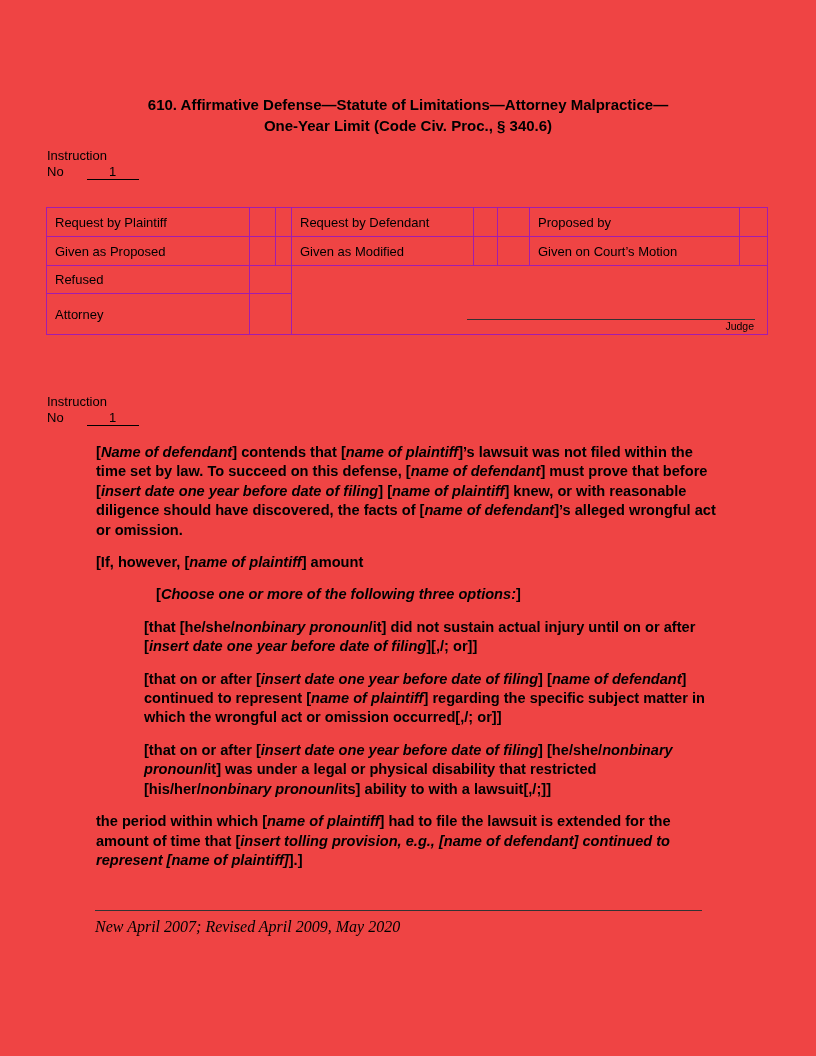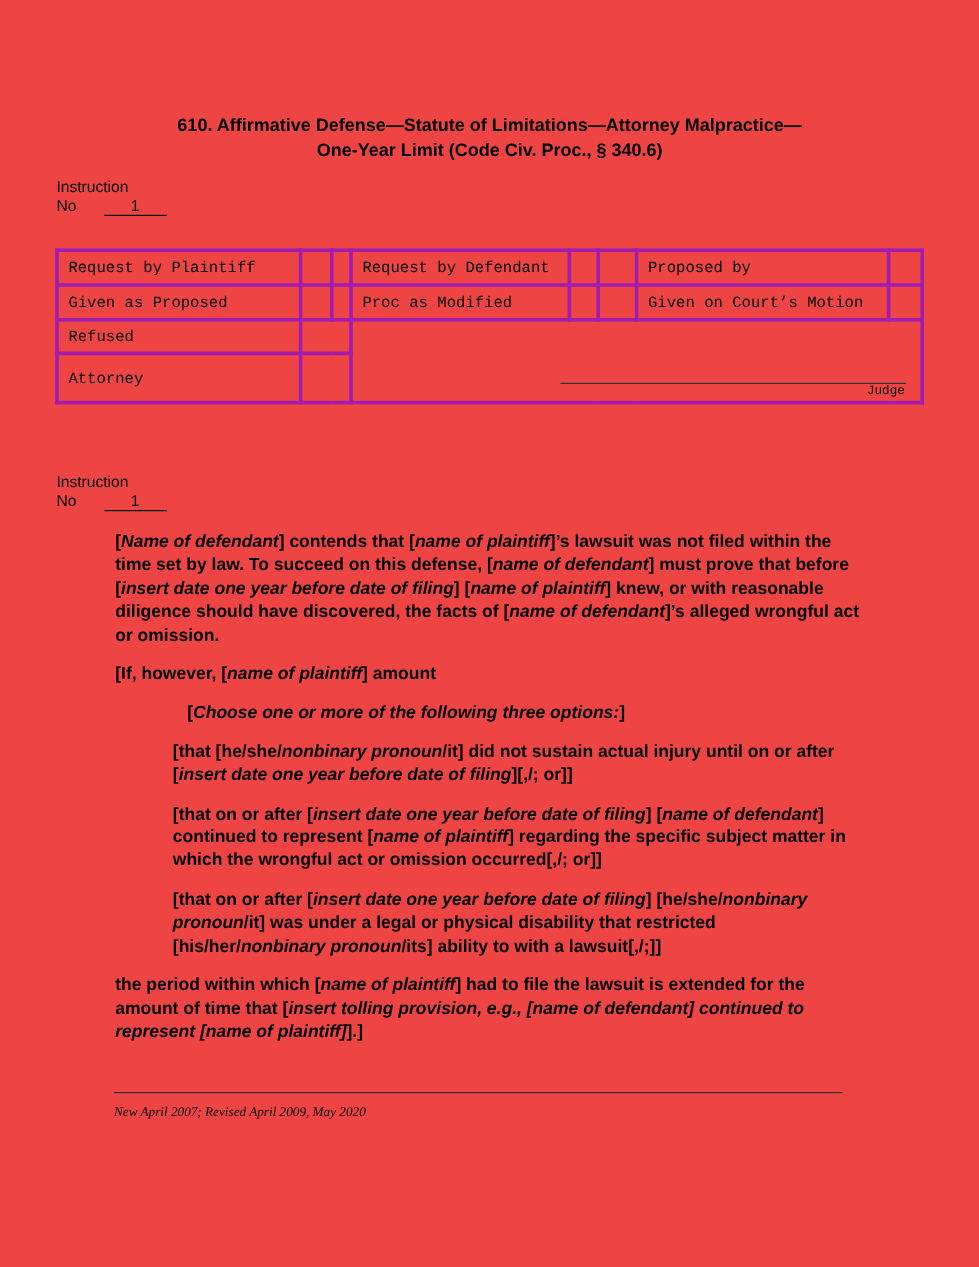--- a/index.html
+++ b/index.html
@@ -46,26 +46,25 @@
   
   .grid {
     position: absolute;
     top: 207px;
     left: 46px;
     width: 721px;
     border-collapse: collapse;
     table-layout: fixed;
   }
   .grid td {
-    border: 3px solid #a21caf;
+    border: 1px solid #a21caf;
     font-size: 13px;
     padding: 0 2px 0 8px;
     overflow: hidden;
     white-space: nowrap;
-    font-family: Liberation Mono, monospace;
   }
   .grid tr.r1 { height: 29px; }
   .grid tr.r2 { height: 29px; }
   .grid tr.r3 { height: 28px; }
   .grid tr.r4 { height: 41px; }
   .grid td.merged {
     position: relative;
     padding: 0;
   }
   .sigline {
@@ -106,21 +105,21 @@
     width: 612px;
   }
   .rule {
     width: 607px;
     border-top: 1px solid #333;
   }
   .history {
     margin-top: 7px;
     font-family: "Liberation Serif", serif;
     font-style: italic;
-    font-size: 11px;
+    font-size: 16px;
     line-height: 18px;
   }
 </style>
 </head>
 <body>
 
 <div class="page">
 
   <div class="title">
     <div>610. Affirmative Defense—Statute of Limitations—Attorney Malpractice—</div>
@@ -151,21 +150,21 @@
         <td>Request by Defendant</td>
         <td></td>
         <td></td>
         <td>Proposed by</td>
         <td></td>
       </tr>
       <tr class="r2">
         <td>Given as Proposed</td>
         <td></td>
         <td></td>
-        <td>Proc as Modified</td>
+        <td>Given as Modified</td>
         <td></td>
         <td></td>
         <td>Given on Court’s Motion</td>
         <td></td>
       </tr>
       <tr class="r3">
         <td>Refused</td>
         <td colspan="2"></td>
         <td colspan="5" rowspan="2" class="merged">
           <div class="sigline"></div>

